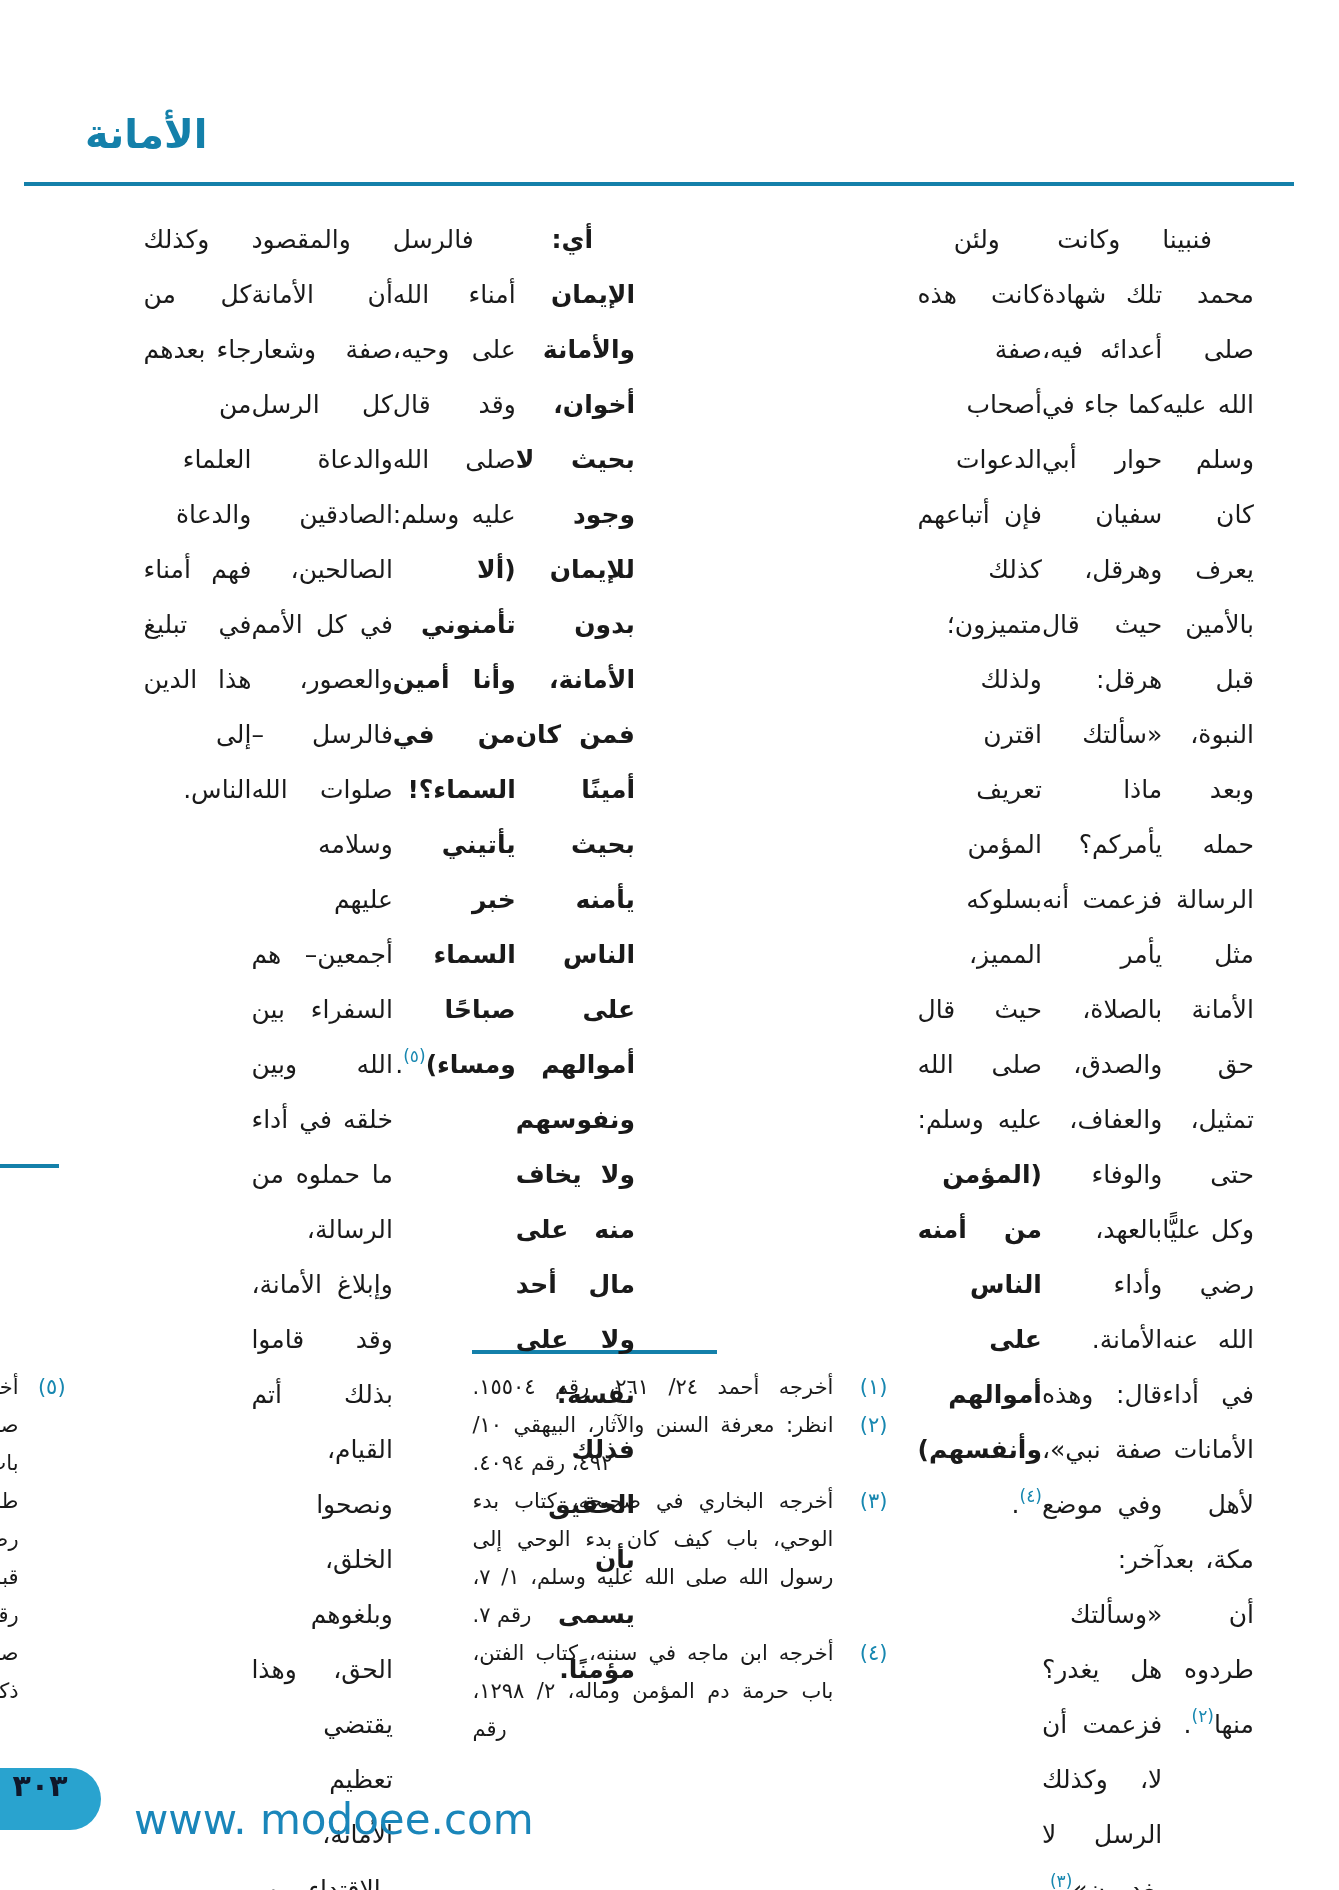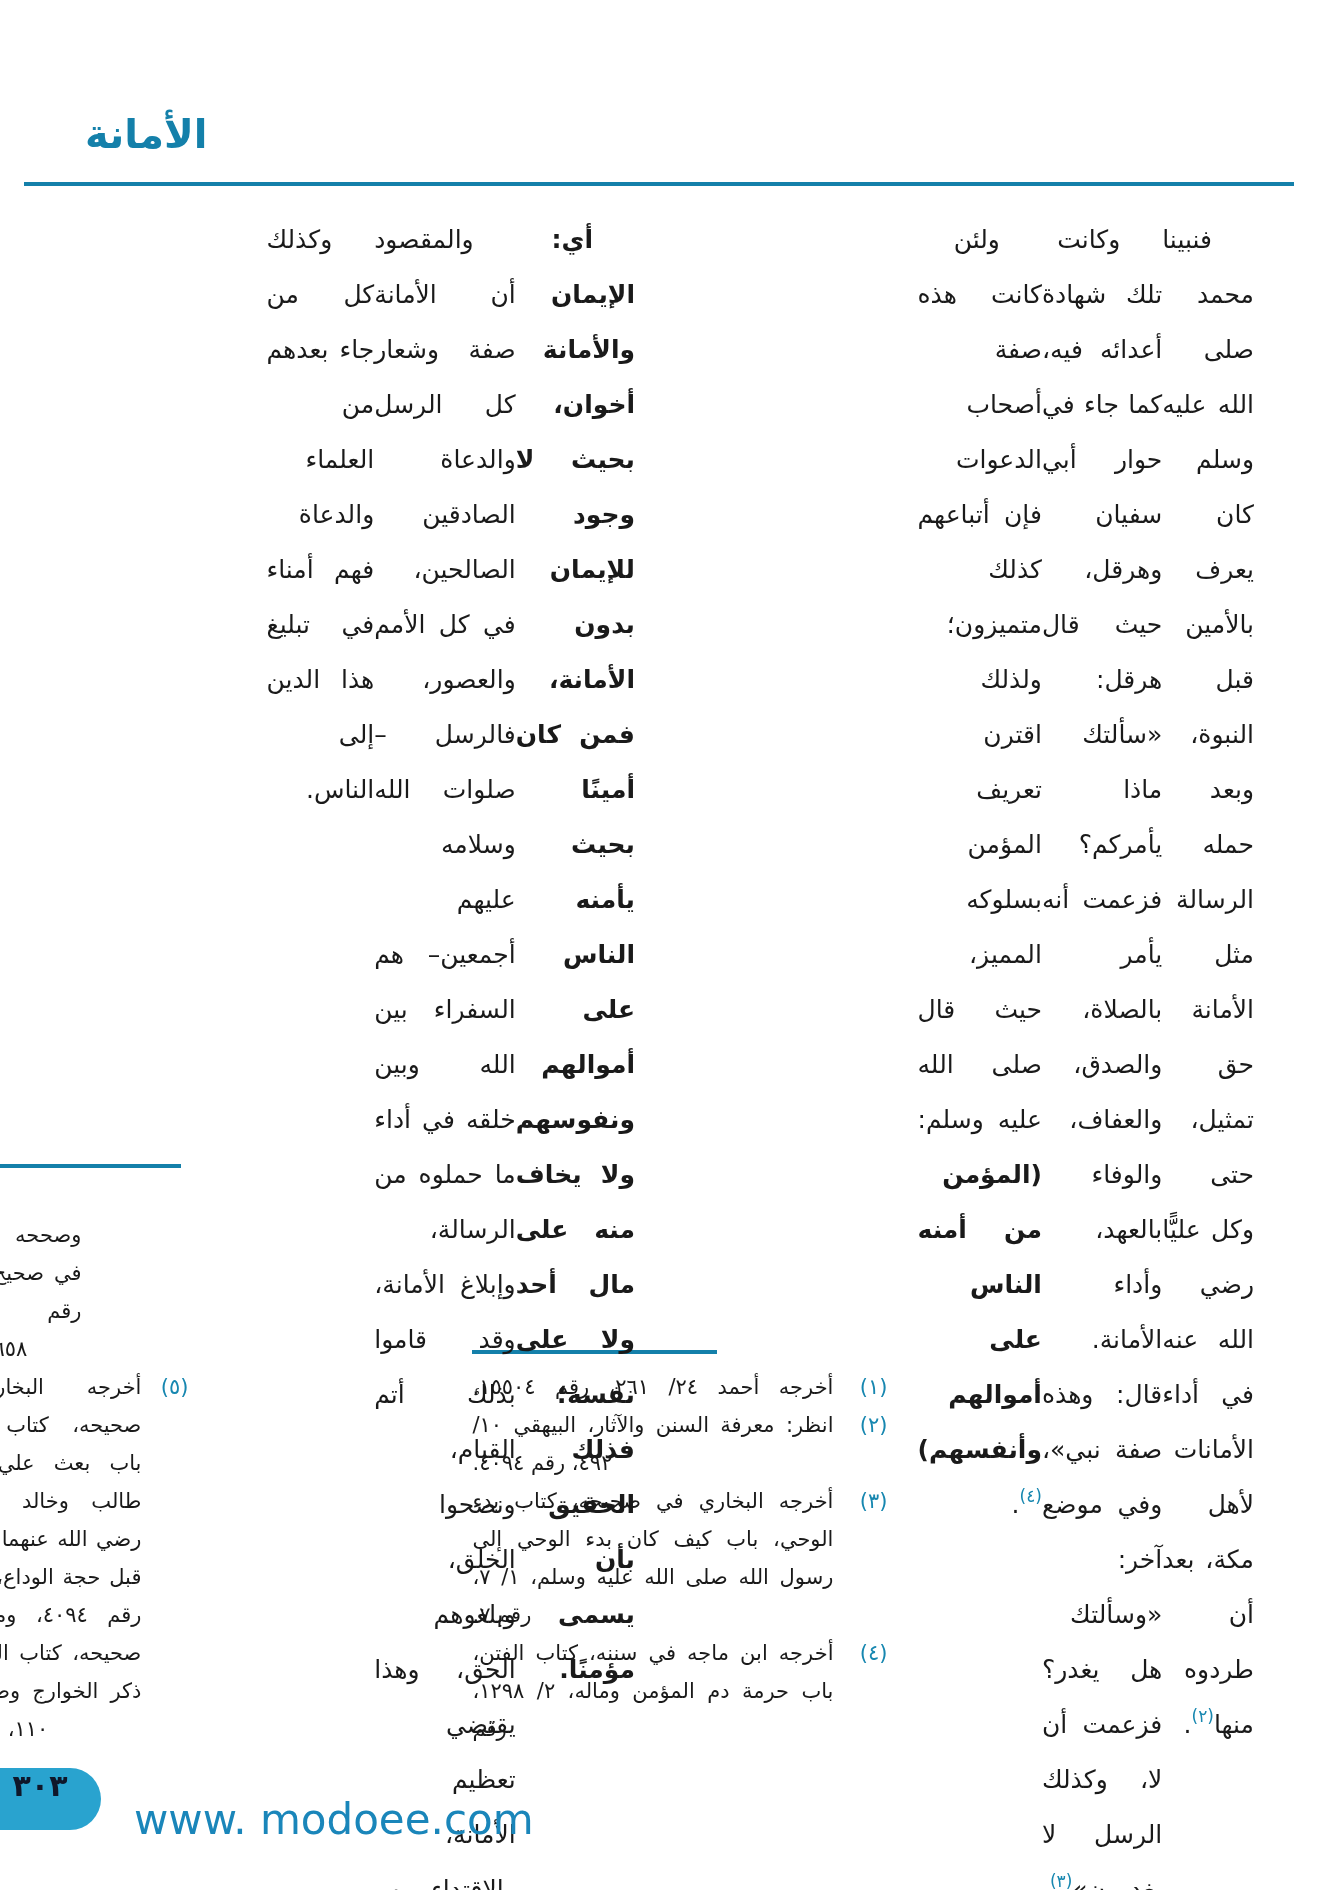--- a/index.html
+++ b/index.html
@@ -77,20 +77,21 @@
         <div class="fn-rule"></div>
         <div class="fn fn-stretch"><span class="fn-marker">(١)</span><span class="fn-text">أخرجه أحمد ٢٤/ ٢٦١، رقم ١٥٥٠٤.</span></div>
         <div class="fn"><span class="fn-marker">(٢)</span><span class="fn-text">انظر: معرفة السنن والآثار، البيهقي ١٠/ ٤٩٢، رقم ٤٠٩٤.</span></div>
         <div class="fn"><span class="fn-marker">(٣)</span><span class="fn-text">أخرجه البخاري في صحيحه، كتاب بدء الوحي، باب كيف كان بدء الوحي إلى رسول الله صلى الله عليه وسلم، ١/ ٧، رقم ٧.</span></div>
         <div class="fn"><span class="fn-marker">(٤)</span><span class="fn-text">أخرجه ابن ماجه في سننه، كتاب الفتن، باب حرمة دم المؤمن وماله، ٢/ ١٢٩٨، رقم</span></div>
       </div>
     </div>
 
     <div class="col col-left">
       <p class="para"><span class="bold">أي: الإيمان والأمانة أخوان، بحيث لا وجود للإيمان بدون الأمانة، فمن كان أمينًا بحيث يأمنه الناس على أموالهم ونفوسهم ولا يخاف منه على مال أحد ولا على نفسه؛ فذلك الحقيق بأن يسمى مؤمنًا.</span></p>
+      <p class="para"><span>فالرسل أمناء الله على وحيه، وقد قال صلى الله عليه وسلم: </span><span class="bold">(ألا تأمنوني وأنا أمين من في السماء؟! يأتيني خبر السماء صباحًا ومساء)</span><span class="ref">(٥)</span><span>.</span></p>
       <p class="para"><span>والمقصود أن الأمانة صفة وشعار كل الرسل والدعاة الصادقين الصالحين، في كل الأمم والعصور، فالرسل –صلوات الله وسلامه عليهم أجمعين– هم السفراء بين الله وبين خلقه في أداء ما حملوه من الرسالة، وإبلاغ الأمانة، وقد قاموا بذلك أتم القيام، ونصحوا الخلق، وبلغوهم الحق، وهذا يقتضي تعظيم الأمانة، والاقتداء بهم</span></p>
       <p class="para"><span>وكذلك كل من جاء بعدهم من العلماء والدعاة فهم أمناء في تبليغ هذا الدين إلى الناس.</span></p>
 
       <div class="footnotes">
         <div class="fn-rule"></div>
         <div class="fn-cont">
           <div class="cont-line-1">٣٩٣٤.</div>
           <div class="cont-line-2">وصححه الألباني في صحيح الجامع، رقم</div>
           <div class="cont-line-3">٦٦٥٨.</div>
         </div>

